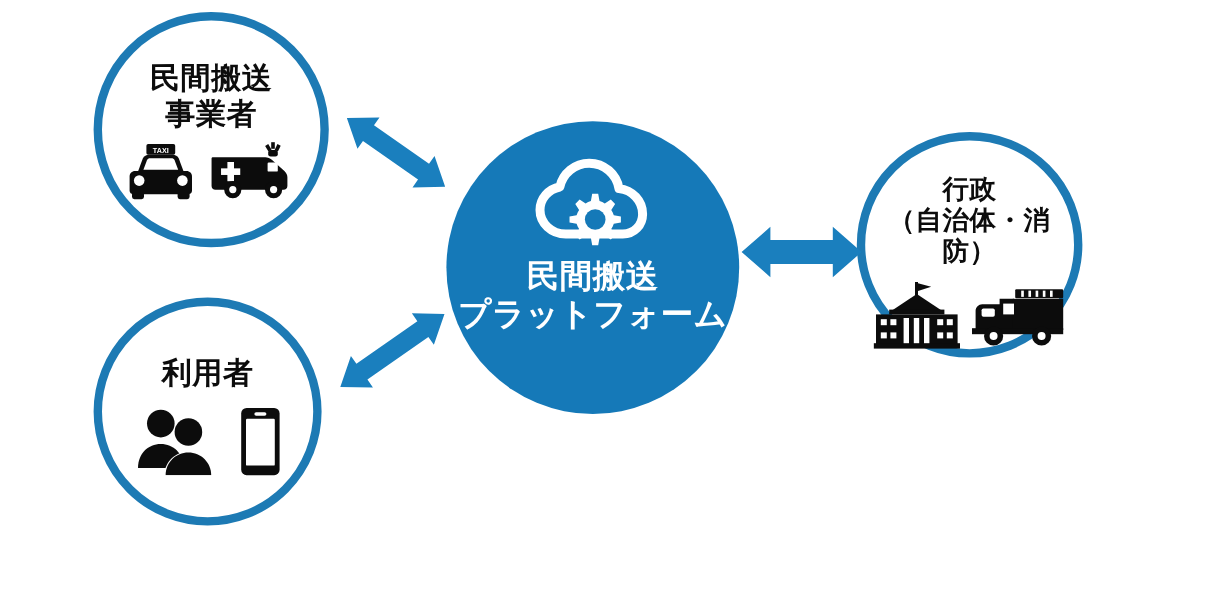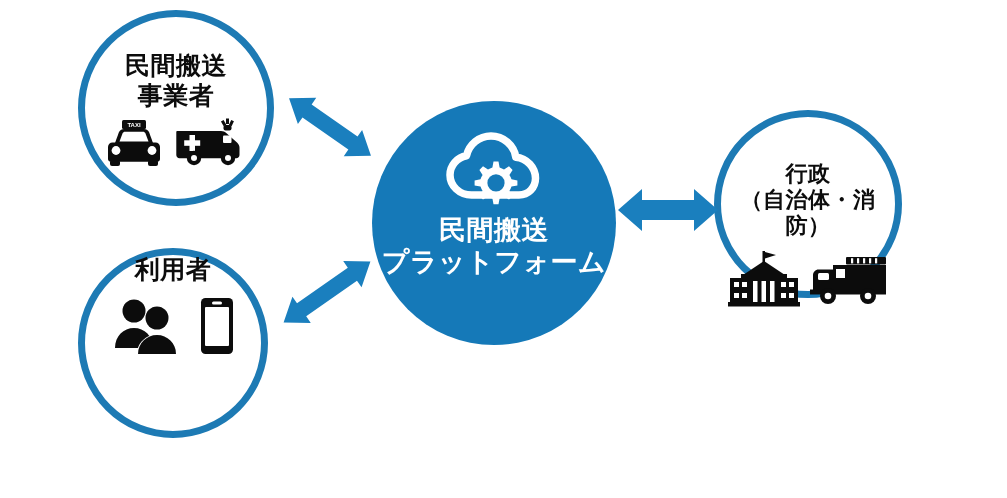--- a/index.html
+++ b/index.html
@@ -58,33 +58,33 @@
   
   #node-providers {
     left: 78px;  top: 10px;  width: 196px; height: 196px;
   }
   #node-providers .node-label { font-size: 25px; margin-top: 34px; }
   #node-providers .icon-row { margin-top: 8px; gap: 10px; }
 
   #node-users {
     left: 78px;  top: 248px; width: 190px; height: 190px;
   }
-  #node-users .node-label { font-size: 25px; }
+  #node-users .node-label { font-size: 25px; margin-top: 42px; }
   #node-users .icon-row { margin-top: 12px; gap: 14px; }
 
   #node-platform {
     left: 372px; top: 101px; width: 244px; height: 244px;
   }
   #node-platform .icon-row { margin-top: 30px; }
   #node-platform .node-label { font-size: 27px; margin-top: 10px; }
 
   #node-gov {
     left: 714px; top: 110px; width: 188px; height: 188px;
   }
-  #node-gov .node-label { font-size: 22px; margin-top: 44px; text-align: center; }
+  #node-gov .node-label { font-size: 22px; margin-top: 28px; text-align: center; }
   #node-gov .icon-row { margin-top: 12px; gap: 8px; }
 
   
   .arrow {
     position: absolute;
   }
   #arrow-top    { left: 272px; top: 84px;  width: 116px; height: 86px; }
   #arrow-bottom { left: 266px; top: 246px; width: 122px; height: 92px; }
   #arrow-right  { left: 616px; top: 181px; width: 104px; height: 58px; }
 

